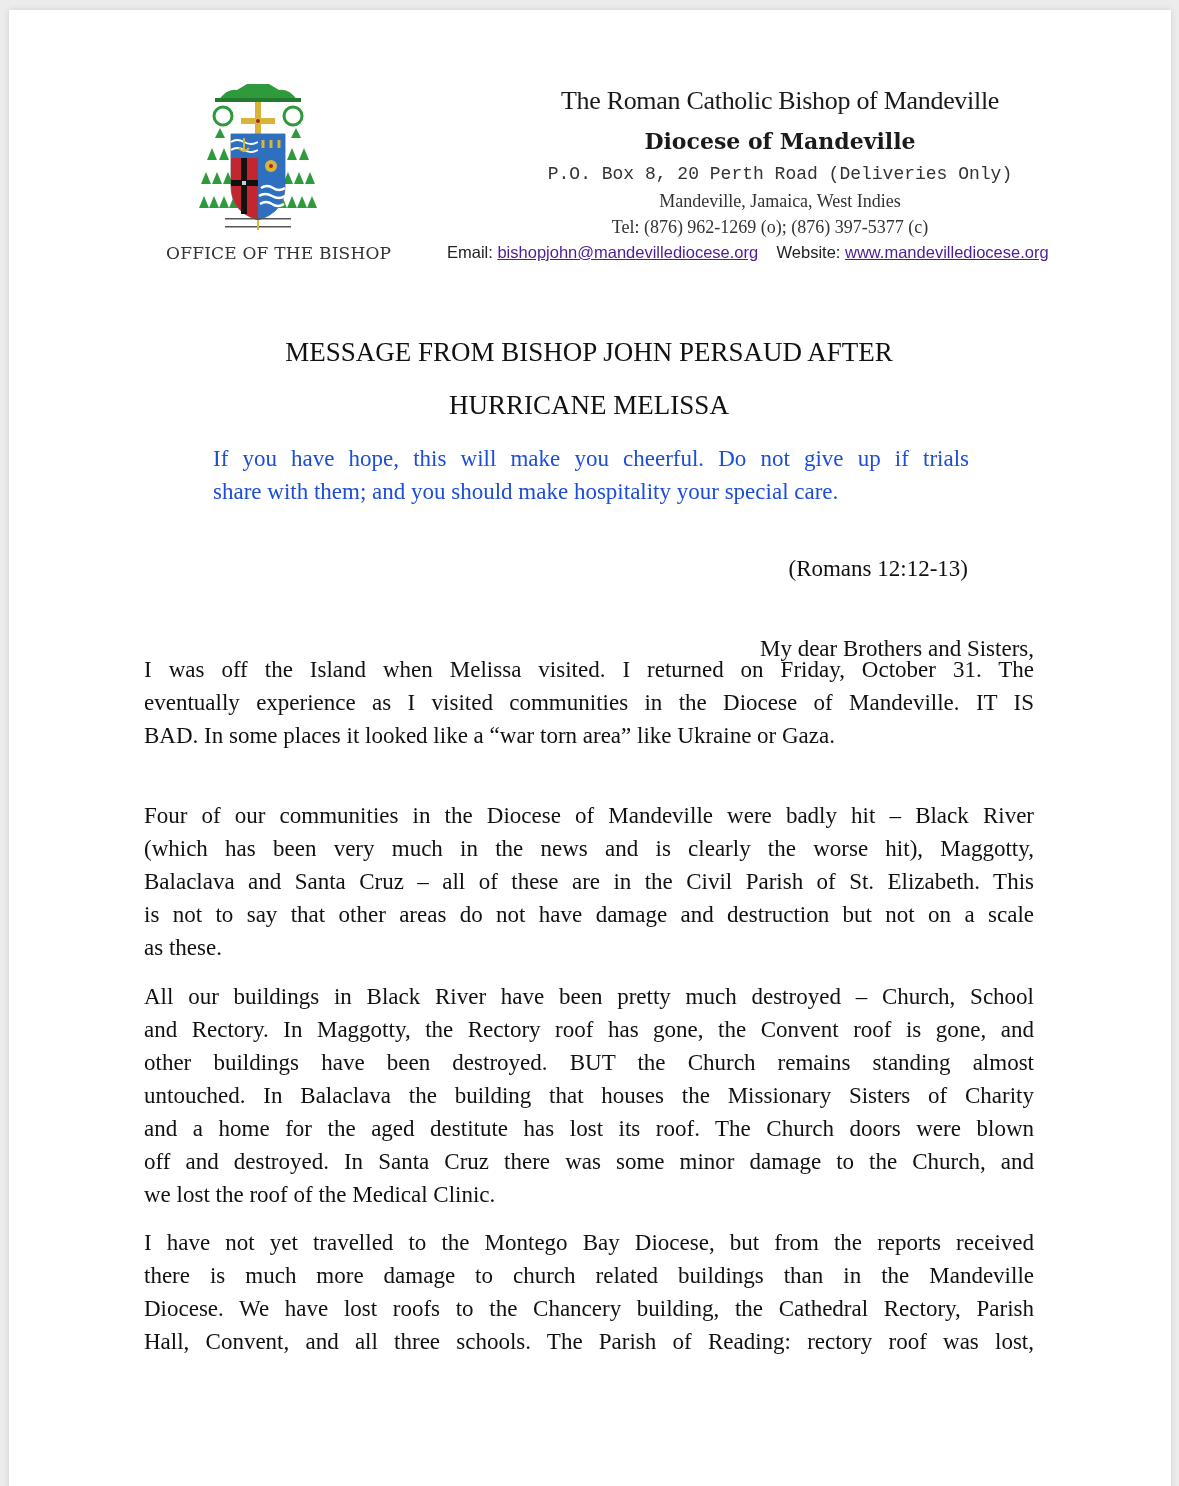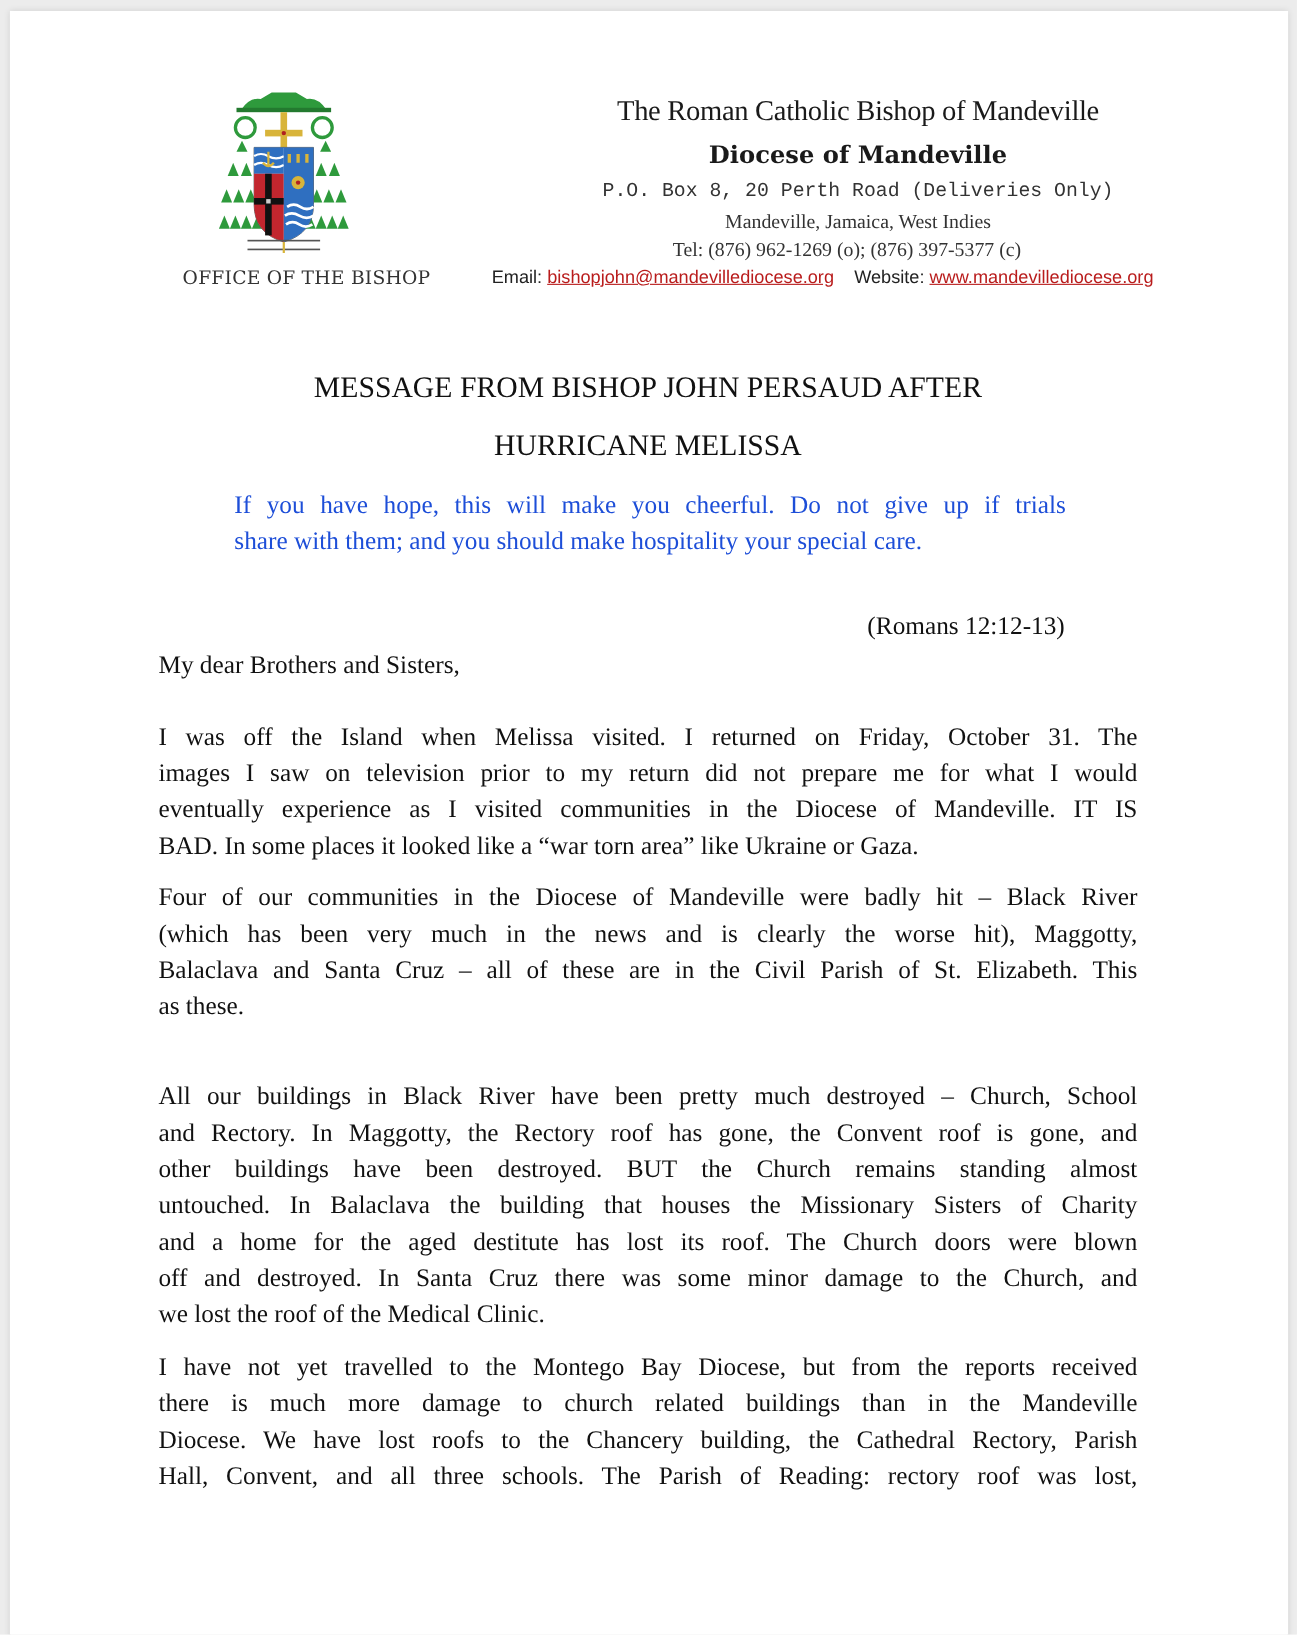--- a/index.html
+++ b/index.html
@@ -26,21 +26,21 @@
   }
   .lh-title { top: 86px; font-family: "Liberation Serif", serif; font-size: 26px; letter-spacing: -0.3px; color: #1a1a1a; }
   .lh-diocese { top: 128px; font-family: "DejaVu Serif", serif; font-weight: bold; font-size: 22px; color: #1a1a1a; }
   .lh-addr1 { top: 164px; font-family: Liberation Mono, monospace; font-size: 18px; color: #333; }
   .lh-addr2 { top: 191px; font-family: "Liberation Serif", serif; font-size: 18px; color: #333; }
   .lh-tel { top: 217px; font-family: "Liberation Serif", serif; font-size: 18px; color: #333; left: 430px; }
   .lh-contact {
     top: 243px; left: 447px; width: auto; text-align: left;
     font-family: "Liberation Sans", sans-serif; font-size: 16.5px; color: #222; white-space: nowrap;
   }
-  .lh-contact a { color: #b91c1c; text-decoration: underline; text-align: center; }
+  .lh-contact a { color: #4c1d95; text-decoration: underline; text-align: center; }
   .heading {
     position: absolute; left: 140px; width: 898px; text-align: center;
     font-family: "Liberation Serif", serif; font-size: 27px; color: #111;
   }
   .h1 { top: 337px; }
   .h2 { top: 390px; }
   .quote {
     position: absolute; left: 213px; width: 756px;
     font-family: "Liberation Serif", serif; font-size: 23px; line-height: 33px; color: #1d4ed8;
   }
@@ -140,33 +140,33 @@
 
 <div class="heading h1">MESSAGE FROM BISHOP JOHN PERSAUD AFTER</div>
 <div class="heading h2">HURRICANE MELISSA</div>
 
 <div class="quote p-lines" style="top:442px;">
   <span>If you have hope, this will make you cheerful.  Do not give up if trials</span>
   <span class="last">share with them; and you should make hospitality your special care.</span>
 </div>
 <div class="quote-ref">(Romans 12:12-13)</div>
 
-<div class="body-text" style="top:588px;">My dear Brothers and Sisters,</div>
+<div class="body-text" style="top:632px;text-align:right;">My dear Brothers and Sisters,</div>
 
 <div class="body-text p-lines" style="top:653px;">
   <span>I was off the Island when Melissa visited.  I returned on Friday, October 31.  The</span>
-  <span>images I saw on television prior to my return did not prepare me for what I would</span>
   <span>eventually experience as I visited communities in the Diocese of Mandeville.  IT IS</span>
   <span class="last">BAD.  In some places it looked like a “war torn area” like Ukraine or Gaza.</span>
 </div>
 
 <div class="body-text p-lines" style="top:799px;">
   <span>Four of our communities in the Diocese of Mandeville were badly hit – Black River</span>
   <span>(which has been very much in the news and is clearly the worse hit), Maggotty,</span>
   <span>Balaclava and Santa Cruz – all of these are in the Civil Parish of St. Elizabeth.  This</span>
+  <span>is not to say that other areas do not have damage and destruction but not on a scale</span>
   <span class="last">as these.</span>
 </div>
 
 <div class="body-text p-lines" style="top:980px;">
   <span>All our buildings in Black River have been pretty much destroyed – Church, School</span>
   <span>and Rectory.  In Maggotty, the Rectory roof has gone, the Convent roof is gone, and</span>
   <span>other buildings have been destroyed.  BUT the Church remains standing almost</span>
   <span>untouched.  In Balaclava the building that houses the Missionary Sisters of Charity</span>
   <span>and a home for the aged destitute has lost its roof.  The Church doors were blown</span>
   <span>off and destroyed.  In Santa Cruz there was some minor damage to the Church, and</span>

